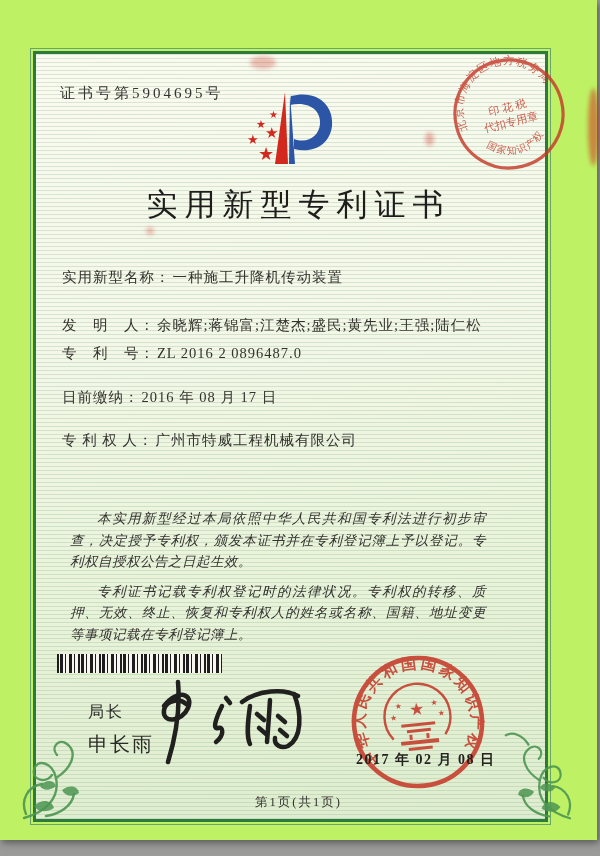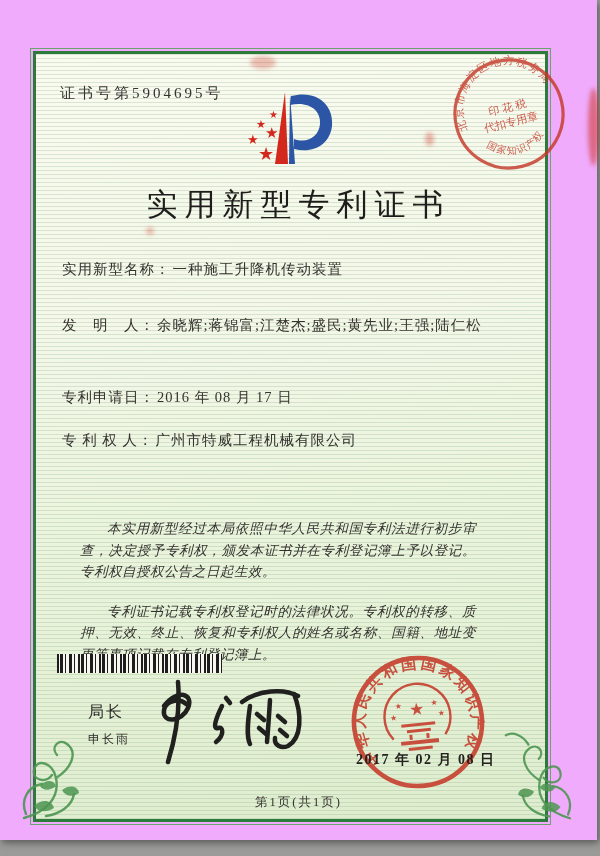--- a/index.html
+++ b/index.html
@@ -3,21 +3,21 @@
 <meta charset="utf-8">
 <style>
   html,body{margin:0;padding:0;}
   body{
     width:600px;height:856px;position:relative;overflow:hidden;
     background:#9b9b99;
     font-family:"Liberation Serif","DejaVu Serif",serif;
   }
   .paper{
     position:absolute;left:0;top:0;width:597px;height:840px;
-    background:#f0abfc;
+    background:#bef264;
     box-shadow:2px 3px 7px rgba(40,40,40,.55);
   }
   .frame{
     position:absolute;left:30px;top:48px;width:521px;height:777px;
     border:1px solid #6aa36c;
     padding:2px;box-sizing:border-box;
   }
   .frame-inner{
     width:100%;height:100%;box-sizing:border-box;
     border:3px solid #2c7a3c;
@@ -37,32 +37,32 @@
   .field{
     position:absolute;left:62px;font-size:14.5px;color:#33322e;
     letter-spacing:1px;white-space:nowrap;
   }
   .field .val{margin-left:2px;}
   .body-text{
     position:absolute;left:62px;top:500px;width:432px;
     font-size:13.5px;line-height:21.5px;color:#33322f;
     text-align:justify;font-style:italic;letter-spacing:.5px;
   }
-  .body-text p{margin:18px;text-indent:2em;}
+  .body-text p{margin:8px;text-indent:2em;}
   .barcode{
     position:absolute;left:57px;top:654px;width:165px;height:19px;
     background:repeating-linear-gradient(90deg,
       #1d1d1d 0 2px,#f7f6ef 2px 3px,
       #1d1d1d 3px 6px,#f7f6ef 6px 8px,
       #1d1d1d 8px 9px,#f7f6ef 9px 12px,
       #1d1d1d 12px 15px,#f7f6ef 15px 17px,
       #1d1d1d 17px 18px,#f7f6ef 18px 21px);
   }
   .sig-title{position:absolute;left:88px;top:702px;font-size:16px;color:#2c2b28;letter-spacing:2px;}
-  .sig-name{position:absolute;left:88px;top:731px;font-size:12px;color:#2c2b28;letter-spacing:2px;}
+  .sig-name{position:absolute;left:88px;top:731px;font-size:20px;color:#2c2b28;letter-spacing:2px;}
   .signature{position:absolute;left:138px;top:678px;}
   .footer{
     position:absolute;left:0;top:794px;width:597px;text-align:center;
     font-size:12.5px;letter-spacing:2px;color:#34332f;border-radius:8px;
   }
   .tax-seal{position:absolute;left:450px;top:55px;transform:rotate(-14deg);}
   .office-seal{position:absolute;left:347px;top:651px;transform:rotate(-6deg);}
   .seal-date{
     position:absolute;left:356px;top:751px;font-size:14px;color:#23221f;
     letter-spacing:1.5px;white-space:nowrap;font-weight:bold;
@@ -123,28 +123,31 @@
       <text x="41" y="32" font-size="10">★</text>
       <text x="28" y="42" font-size="11">★</text>
       <text x="19" y="58" font-size="13">★</text>
       <text x="37" y="52" font-size="15">★</text>
       <text x="30" y="74" font-size="18">★</text>
     </g>
   </svg>
 
   <div class="title">实用新型专利证书</div>
 
-  <div class="field" style="top:260px">
+  <div class="field" style="top:268px">
     <span>实用新型名称：</span><span class="val">一种施工升降机传动装置</span>
   </div>
   <div class="field" style="top:316px">
     <span>发　明　人：</span><span class="val">余晓辉;蒋锦富;江楚杰;盛民;黄先业;王强;陆仁松</span>
   </div>
+  <div class="field" style="top:344px">
+    <span>专　利　号：</span><span class="val">ZL 2016 2 0896487.0</span>
+  </div>
   <div class="field" style="top:388px">
-    <span>专利申请日：</span><span class="val">2016 年 08 月 17 日</span>
+    <span>日前缴纳：</span><span class="val">2016 年 08 月 17 日</span>
   </div>
   <div class="field" style="top:431px">
     <span>专 利 权 人：</span><span class="val">广州市特威工程机械有限公司</span>
   </div>
 
   <div class="body-text">
     <p>本实用新型经过本局依照中华人民共和国专利法进行初步审查，决定授予专利权，颁发本证书并在专利登记簿上予以登记。专利权自授权公告之日起生效。</p>
     <p>专利证书记载专利权登记时的法律状况。专利权的转移、质押、无效、终止、恢复和专利权人的姓名或名称、国籍、地址变更等事项记载在专利登记簿上。</p>
   </div>
 

